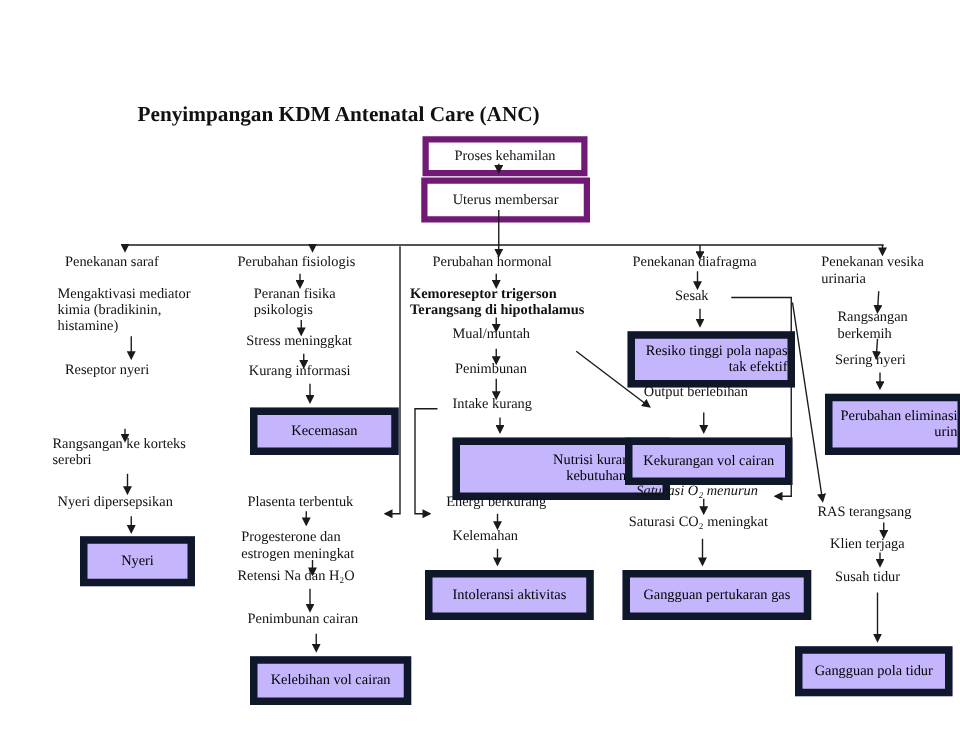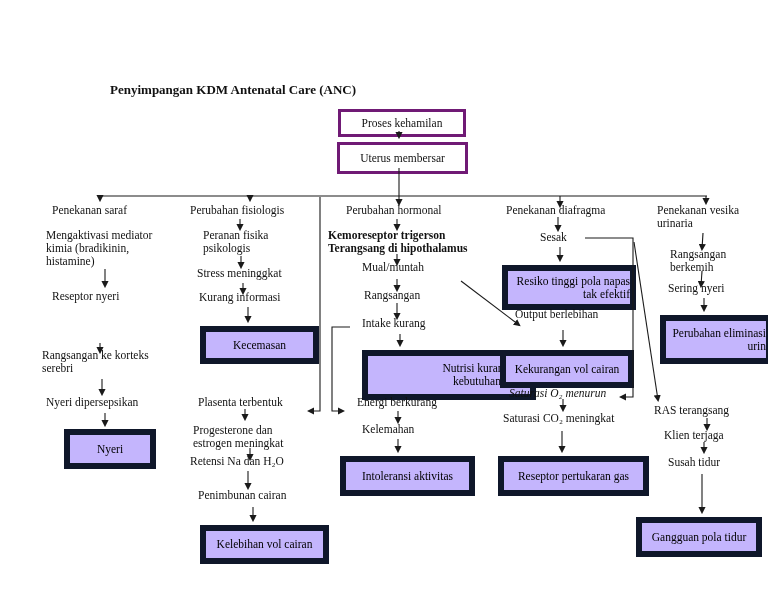--- a/index.html
+++ b/index.html
@@ -1,22 +1,22 @@
 <!DOCTYPE html>
 <html><head>
 <meta charset="utf-8">
 <style>
   html,body{margin:0;padding:0;background:#fff;}
   .stage{
     position:relative;width:768px;height:594px;background:#ffffff;overflow:hidden;
     font-family:"Liberation Serif","DejaVu Serif",serif;font-size:11.5px;color:#111;
   }
-  .title{position:absolute;font-weight:bold;font-size:13px;white-space:nowrap;}
+  .title{position:absolute;font-weight:bold;font-size:17px;white-space:nowrap;}
   .t{position:absolute;line-height:1.13;}
-  .wb{position:absolute;border:3px solid #701a75;background:#fff;display:flex;
+  .wb{position:absolute;border:5px solid #701a75;background:#fff;display:flex;
       align-items:center;justify-content:center;text-align:center;line-height:1.1;}
   .dx{position:absolute;border:6px solid #0f172a;background:#c4b5fd;display:flex;
       align-items:center;justify-content:center;text-align:right;line-height:1.1;color:#000;}
   svg.wires{position:absolute;left:0;top:0;z-index:3;pointer-events:none;}
   .node{z-index:2;}
 </style>
 </head>
 <body>
 
 <div class="stage">
@@ -40,35 +40,35 @@
   <div class="dx node" style="left:200px;top:326px;width:107px;height:26px;">Kecemasan</div>
   <div class="t node" style="left:198px;top:396px;width:92px;">Plasenta terbentuk</div>
   <div class="t node" style="left:193px;top:424px;width:100px;">Progesterone dan estrogen meningkat</div>
   <div class="t node" style="left:190px;top:455px;width:108px;">Retensi Na dan H₂O</div>
   <div class="t node" style="left:198px;top:489px;width:94px;">Penimbunan cairan</div>
   <div class="dx node" style="left:200px;top:525px;width:117px;height:27px;">Kelebihan vol cairan</div>
 
   <div class="t node" style="left:346px;top:204px;width:108px;">Perubahan hormonal</div>
   <div class="t node" style="left:328px;top:229px;width:144px;font-weight:bold;">Kemoreseptor trigerson Terangsang di hipothalamus</div>
   <div class="t node" style="left:362px;top:261px;width:76px;">Mual/muntah</div>
-  <div class="t node" style="left:364px;top:289px;width:72px;">Rangsangan</div>
+  <div class="t node" style="left:364px;top:289px;width:72px;">Penimbunan</div>
   <div class="t node" style="left:362px;top:317px;width:76px;">Intake kurang</div>
   <div class="dx node" style="left:362px;top:350px;width:122px;height:38px;padding-left:40px;">Nutrisi kurang dari kebutuhan tubuh</div>
   <div class="t node" style="left:357px;top:396px;width:86px;">Energi berkurang</div>
   <div class="t node" style="left:362px;top:423px;width:76px;">Kelemahan</div>
   <div class="dx node" style="left:340px;top:456px;width:123px;height:28px;">Intoleransi aktivitas</div>
 
   <div class="t node" style="left:506px;top:204px;width:110px;">Penekanan diafragma</div>
   <div class="t node" style="left:540px;top:231px;width:42px;">Sesak</div>
   <div class="dx node" style="left:502px;top:265px;width:122px;height:33px;">Resiko tinggi pola napas tak efektif</div>
   <div class="t node" style="left:515px;top:308px;width:92px;">Output berlebihan</div>
   <div class="dx node" style="left:500px;top:350px;width:122px;height:26px;">Kekurangan vol cairan</div>
   <div class="t node" style="left:509px;top:387px;width:104px;font-style:italic;">Saturasi O₂ menurun</div>
   <div class="t node" style="left:503px;top:412px;width:118px;">Saturasi CO₂ meningkat</div>
-  <div class="dx node" style="left:498px;top:456px;width:139px;height:28px;">Reseptor pertukaran gas</div>
+  <div class="dx node" style="left:498px;top:456px;width:139px;height:28px;">Gangguan pertukaran gas</div>
 
   <div class="t node" style="left:657px;top:204px;width:98px;">Penekanan vesika urinaria</div>
   <div class="t node" style="left:670px;top:248px;width:72px;">Rangsangan berkemih</div>
   <div class="t node" style="left:668px;top:282px;width:76px;">Sering nyeri</div>
   <div class="dx node" style="left:660px;top:315px;width:100px;height:37px;">Perubahan eliminasi urin</div>
   <div class="t node" style="left:654px;top:404px;width:102px;">RAS terangsang</div>
   <div class="t node" style="left:664px;top:429px;width:86px;">Klien terjaga</div>
   <div class="t node" style="left:668px;top:456px;width:78px;">Susah tidur</div>
   <div class="dx node" style="left:636px;top:517px;width:114px;height:28px;">Gangguan pola tidur</div>
 

